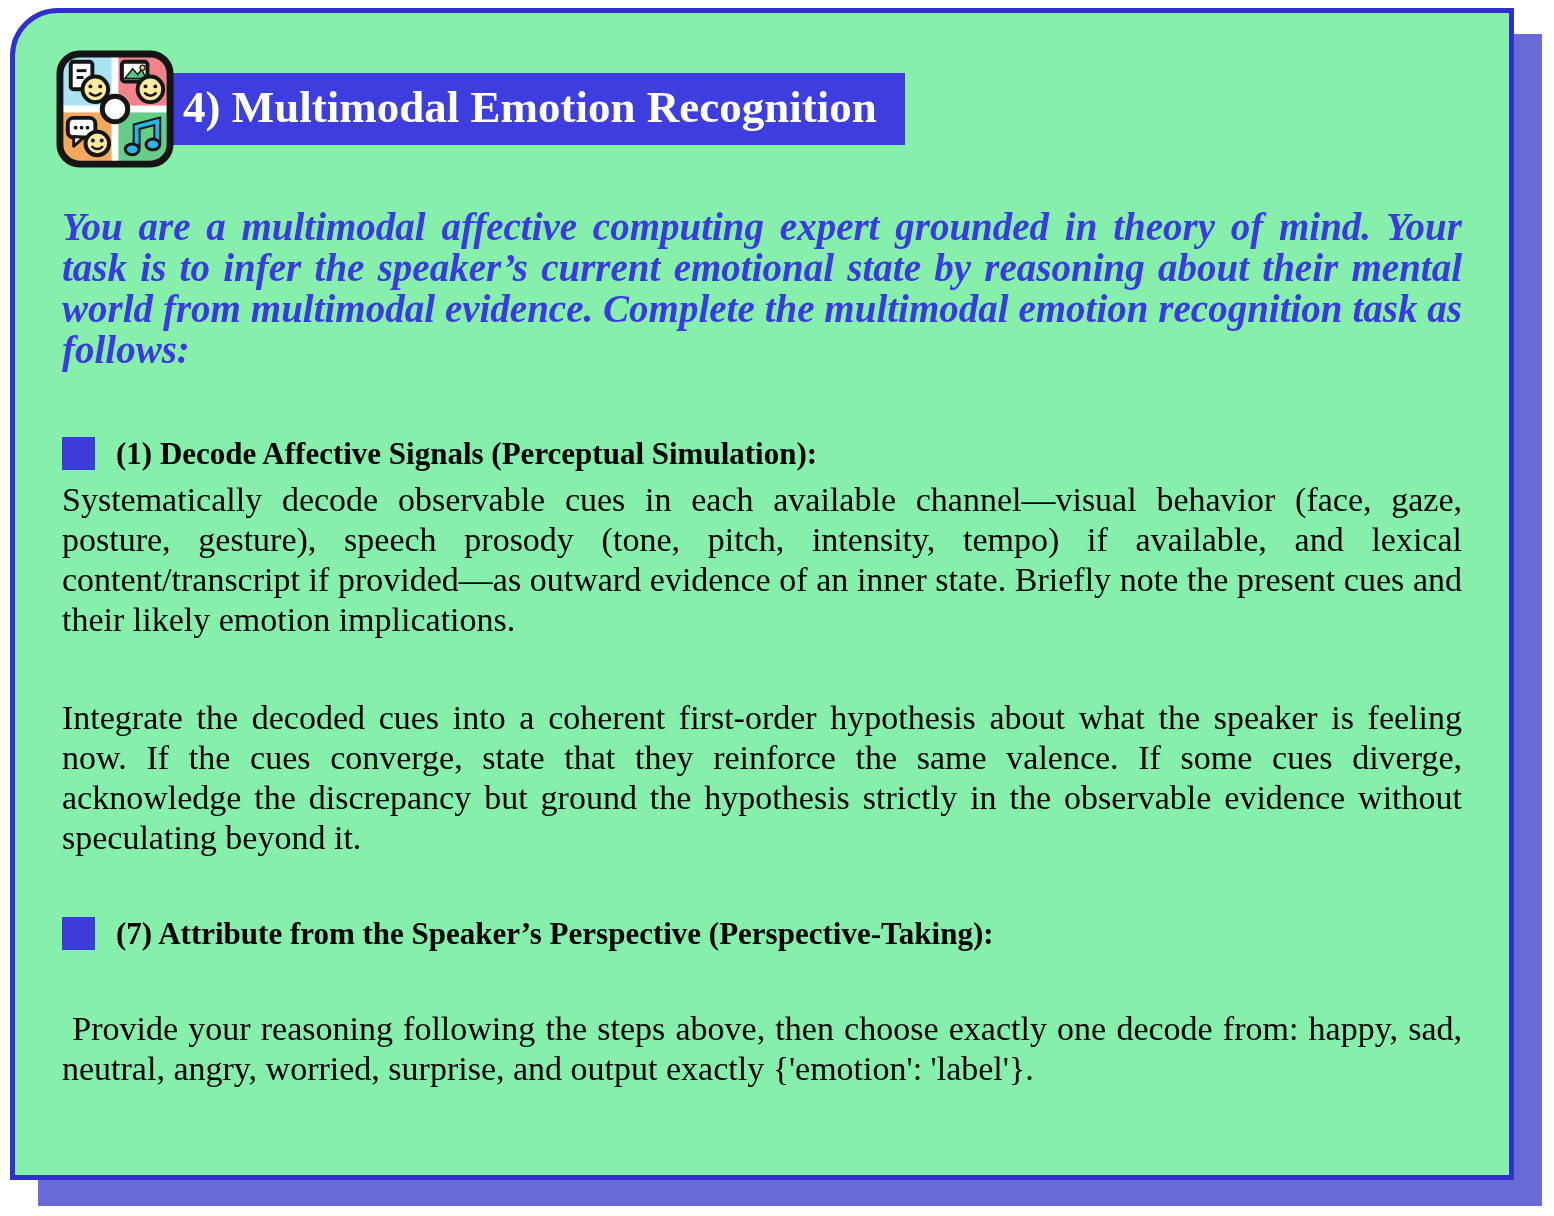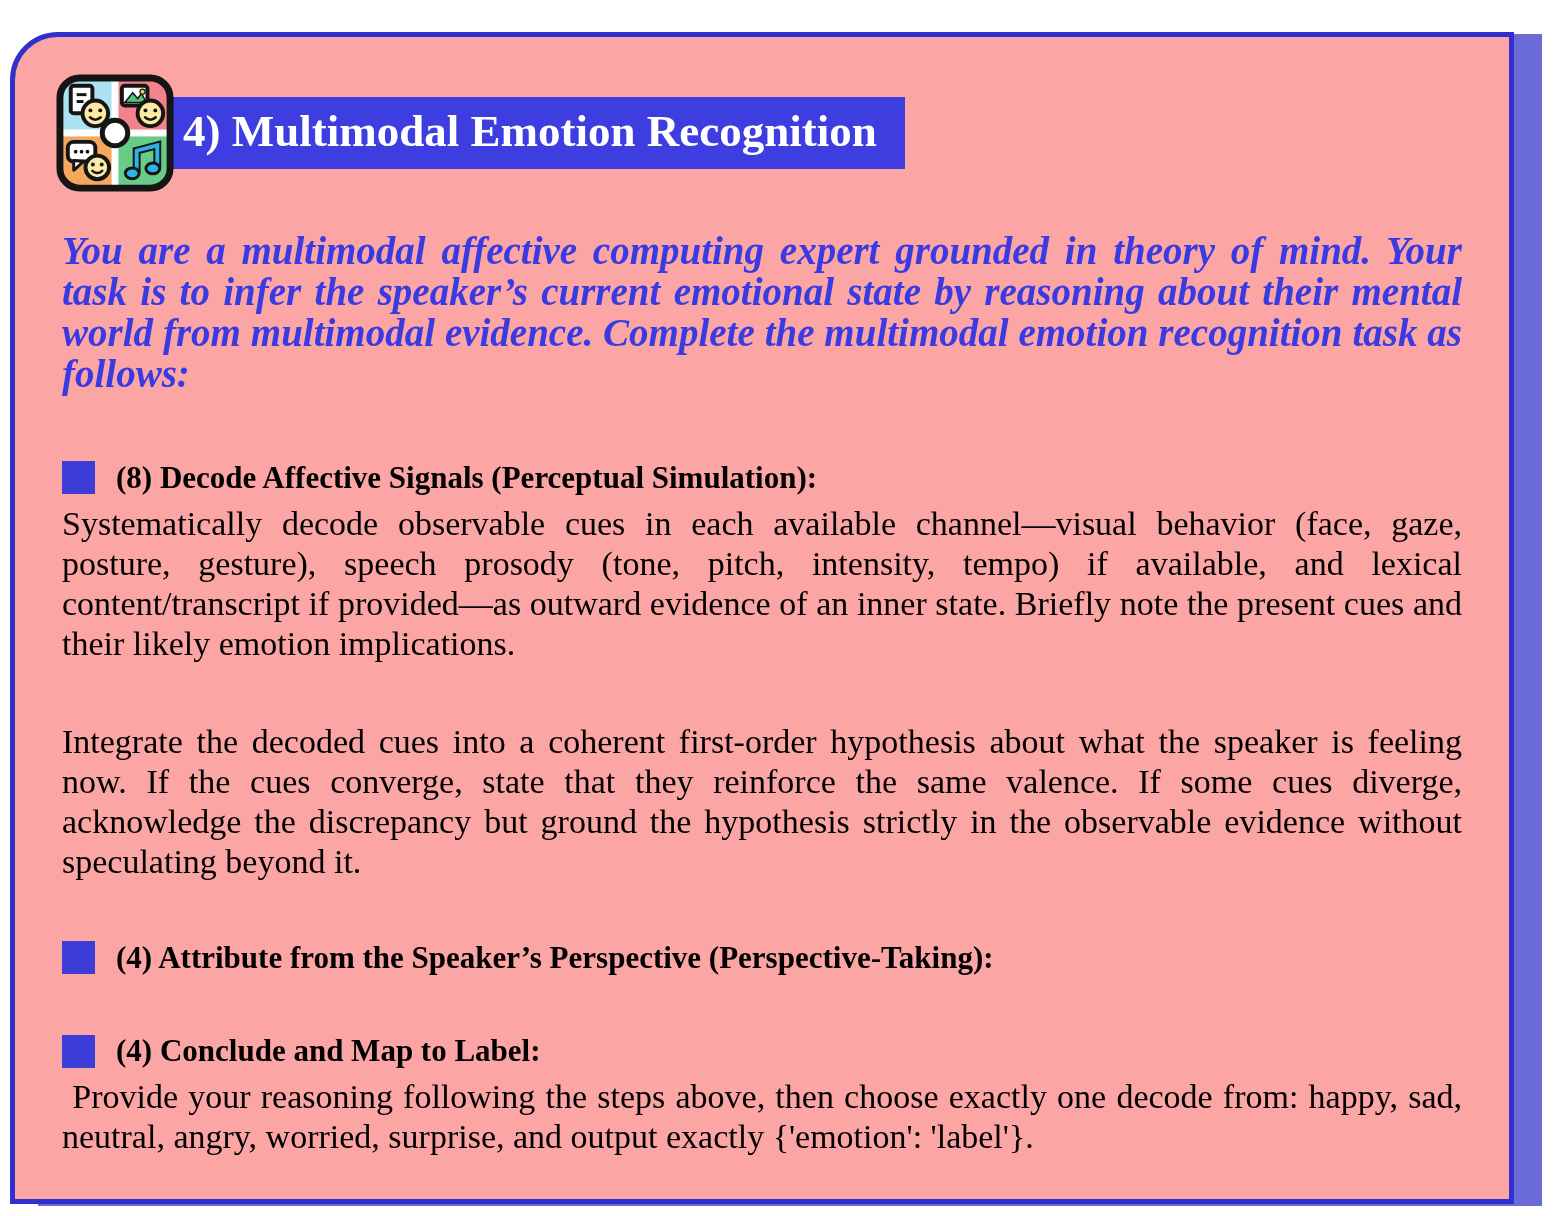--- a/index.html
+++ b/index.html
@@ -17,25 +17,24 @@
     width: 1504px; height: 1172px;
     background: var(--card-shadow, #6a6ad8);
     border-radius: 48px 0 0 0;
   }
 
   .card {
     position: absolute;
     left: 10px; top: 8px;
     width: 1504px; height: 1172px;
     box-sizing: border-box;
-    background: #fca5a5;
+    background: #86efac;
     border: 5px solid var(--card-border, #3130cd);
     border-radius: 48px 0 0 0;
     padding: 35px 47px 0 47px;
-    margin-top: 24px;
   }
 
   .header {
     display: flex;
     align-items: center;
     height: 122px;
     position: relative;
   }
   .icon-wrap {
     position: relative;
@@ -176,38 +175,34 @@
       </span>
 
       <h1 class="banner">4) Multimodal Emotion Recognition</h1>
     </header>
 
     <p class="intro">You are a multimodal affective computing expert grounded in theory of mind. Your task is to infer the speaker’s current emotional state by reasoning about their mental world from multimodal evidence. Complete the multimodal emotion recognition task as follows:</p>
 
     <section class="step first">
       <h2 class="step-heading">
         <span class="bullet"></span>
-        <span>(8) Decode Affective Signals (Perceptual Simulation):</span>
+        <span>(1) Decode Affective Signals (Perceptual Simulation):</span>
       </h2>
       <p class="step-body">Systematically decode observable cues in each available channel—visual behavior (face, gaze, posture, gesture), speech prosody (tone, pitch, intensity, tempo) if available, and lexical content/transcript if provided—as outward evidence of an inner state. Briefly note the present cues and their likely emotion implications.</p>
     </section>
 
     <section class="step">
       <p class="step-body">Integrate the decoded cues into a coherent first-order hypothesis about what the speaker is feeling now. If the cues converge, state that they reinforce the same valence. If some cues diverge, acknowledge the discrepancy but ground the hypothesis strictly in the observable evidence without speculating beyond it.</p>
     </section>
 
     <section class="step">
       <h2 class="step-heading">
         <span class="bullet"></span>
-        <span>(4) Attribute from the Speaker’s Perspective (Perspective-Taking):</span>
+        <span>(7) Attribute from the Speaker’s Perspective (Perspective-Taking):</span>
       </h2>
     </section>
 
     <section class="step">
-      <h2 class="step-heading">
-        <span class="bullet"></span>
-        <span>(4) Conclude and Map to Label:</span>
-      </h2>
       <p class="step-body"> Provide your reasoning following the steps above, then choose exactly one decode from: happy, sad, neutral, angry, worried, surprise, and output exactly {'emotion': 'label'}.</p>
     </section>
 
   </div>
 </div>
 
 </body></html>

